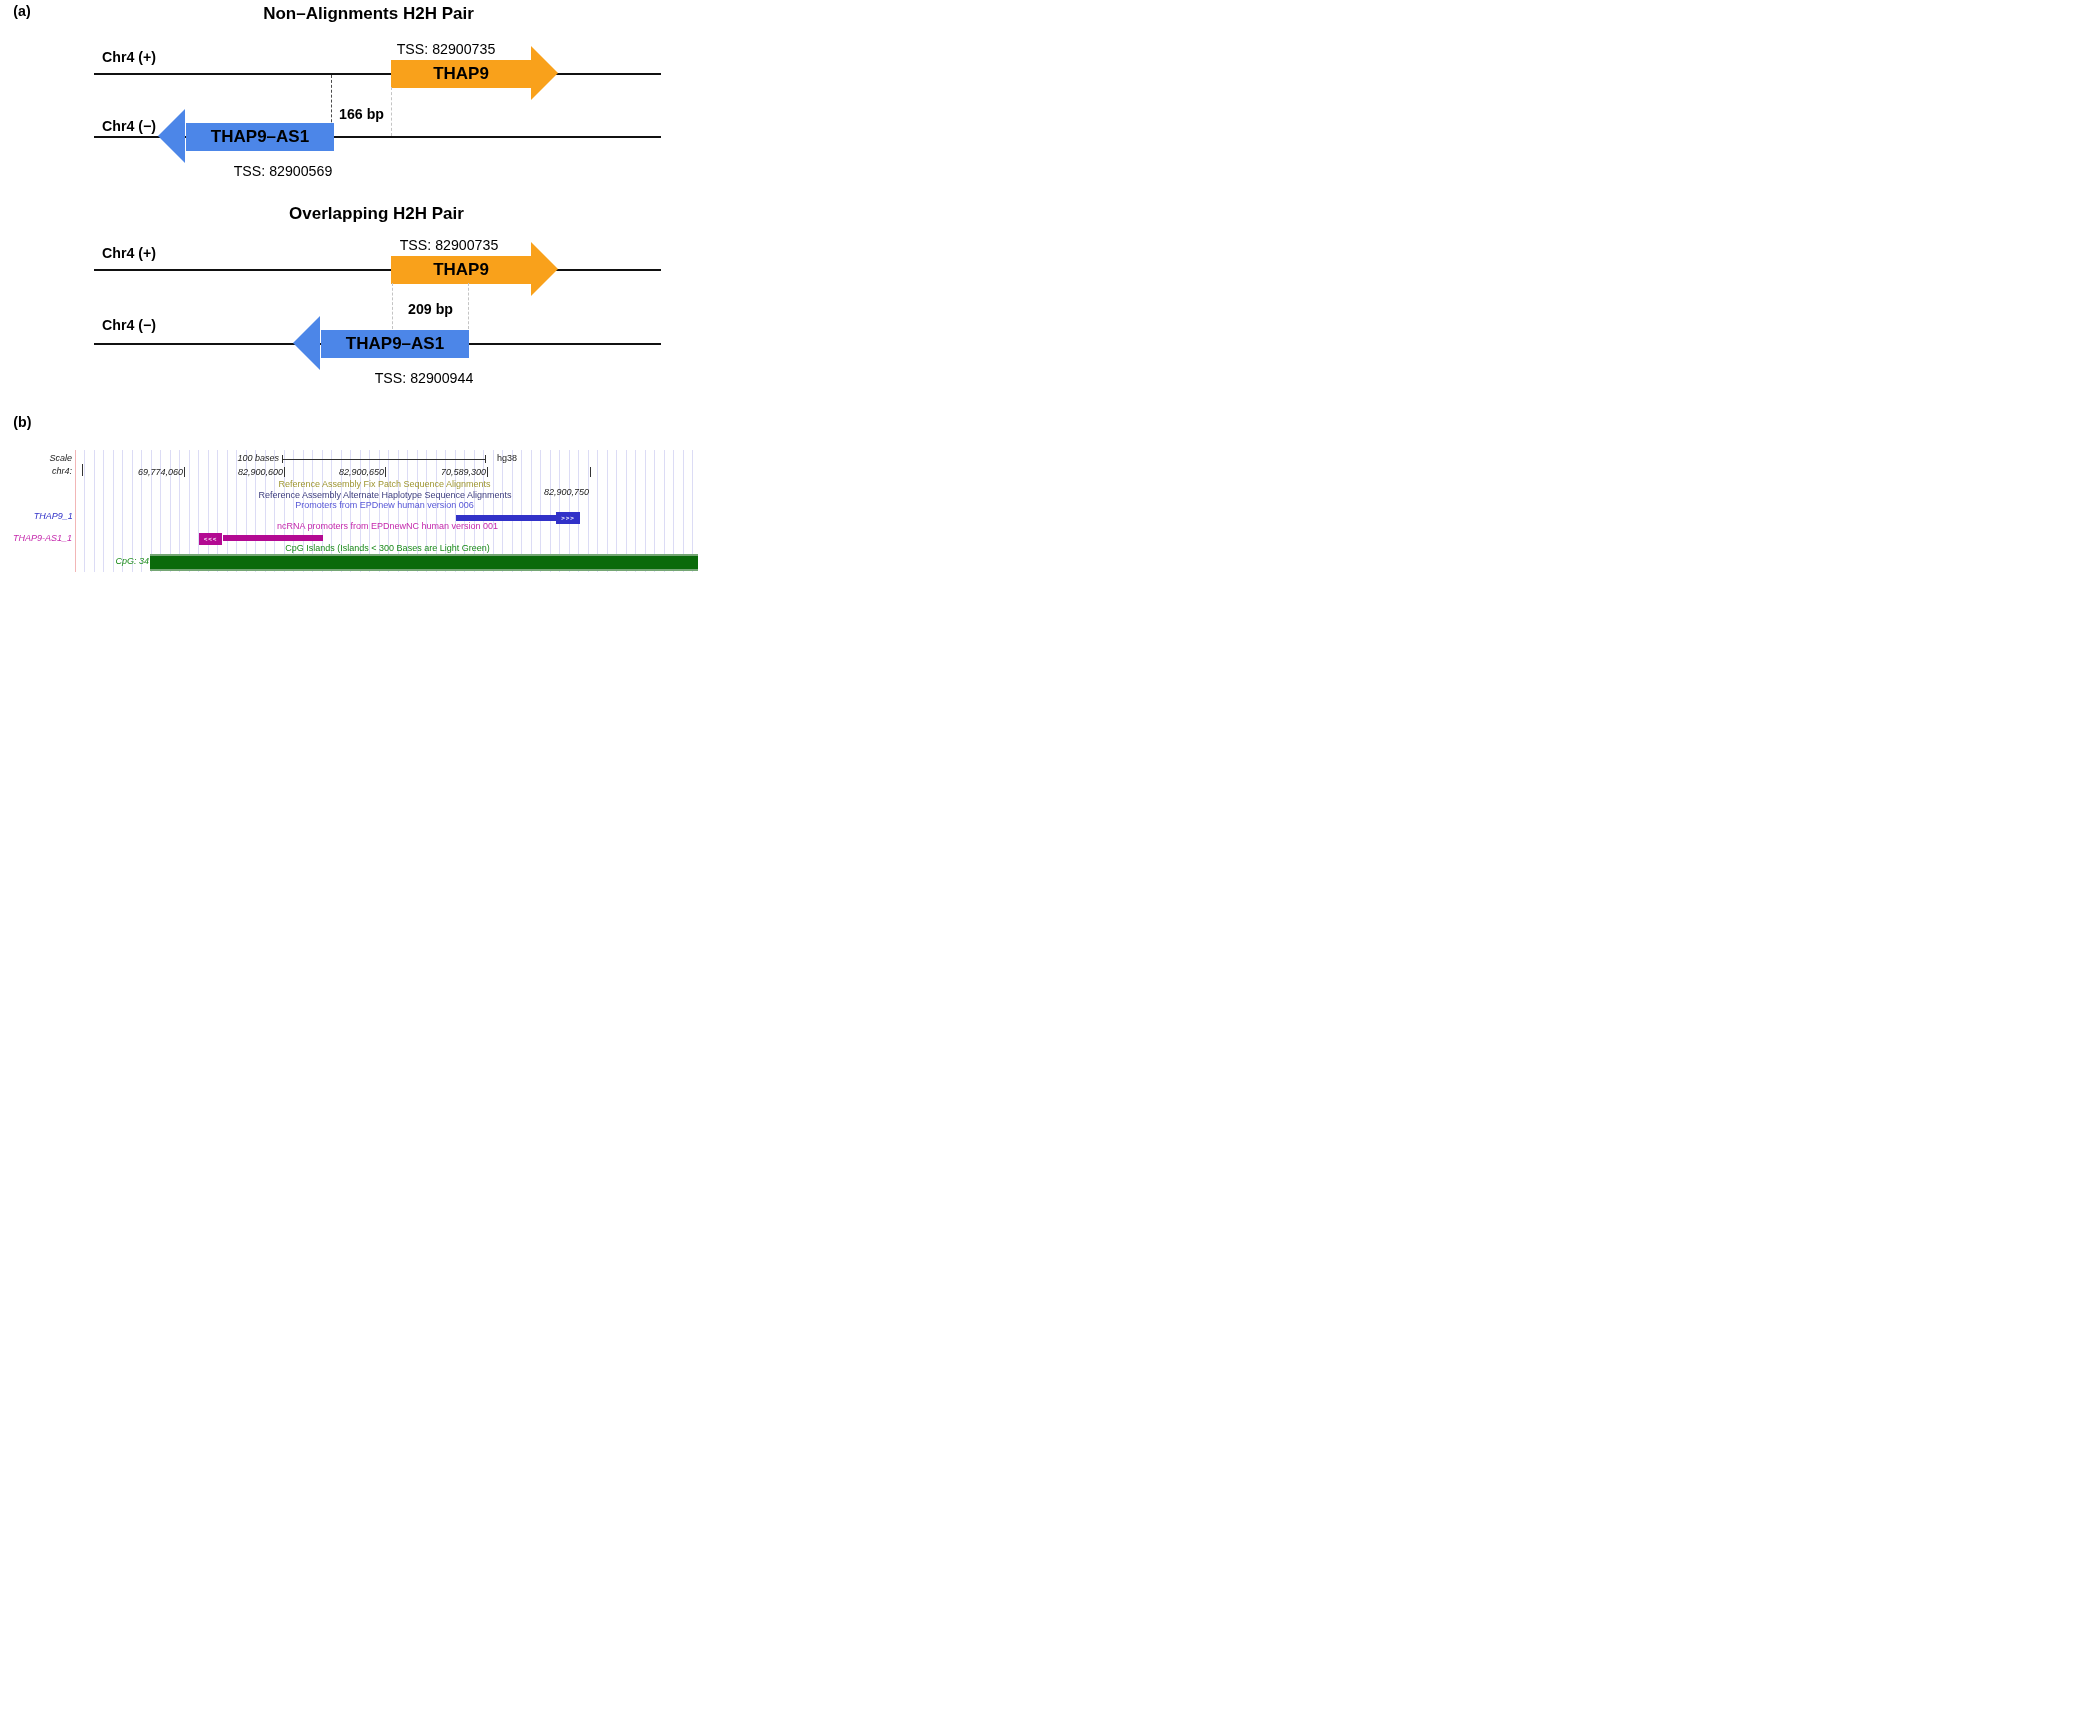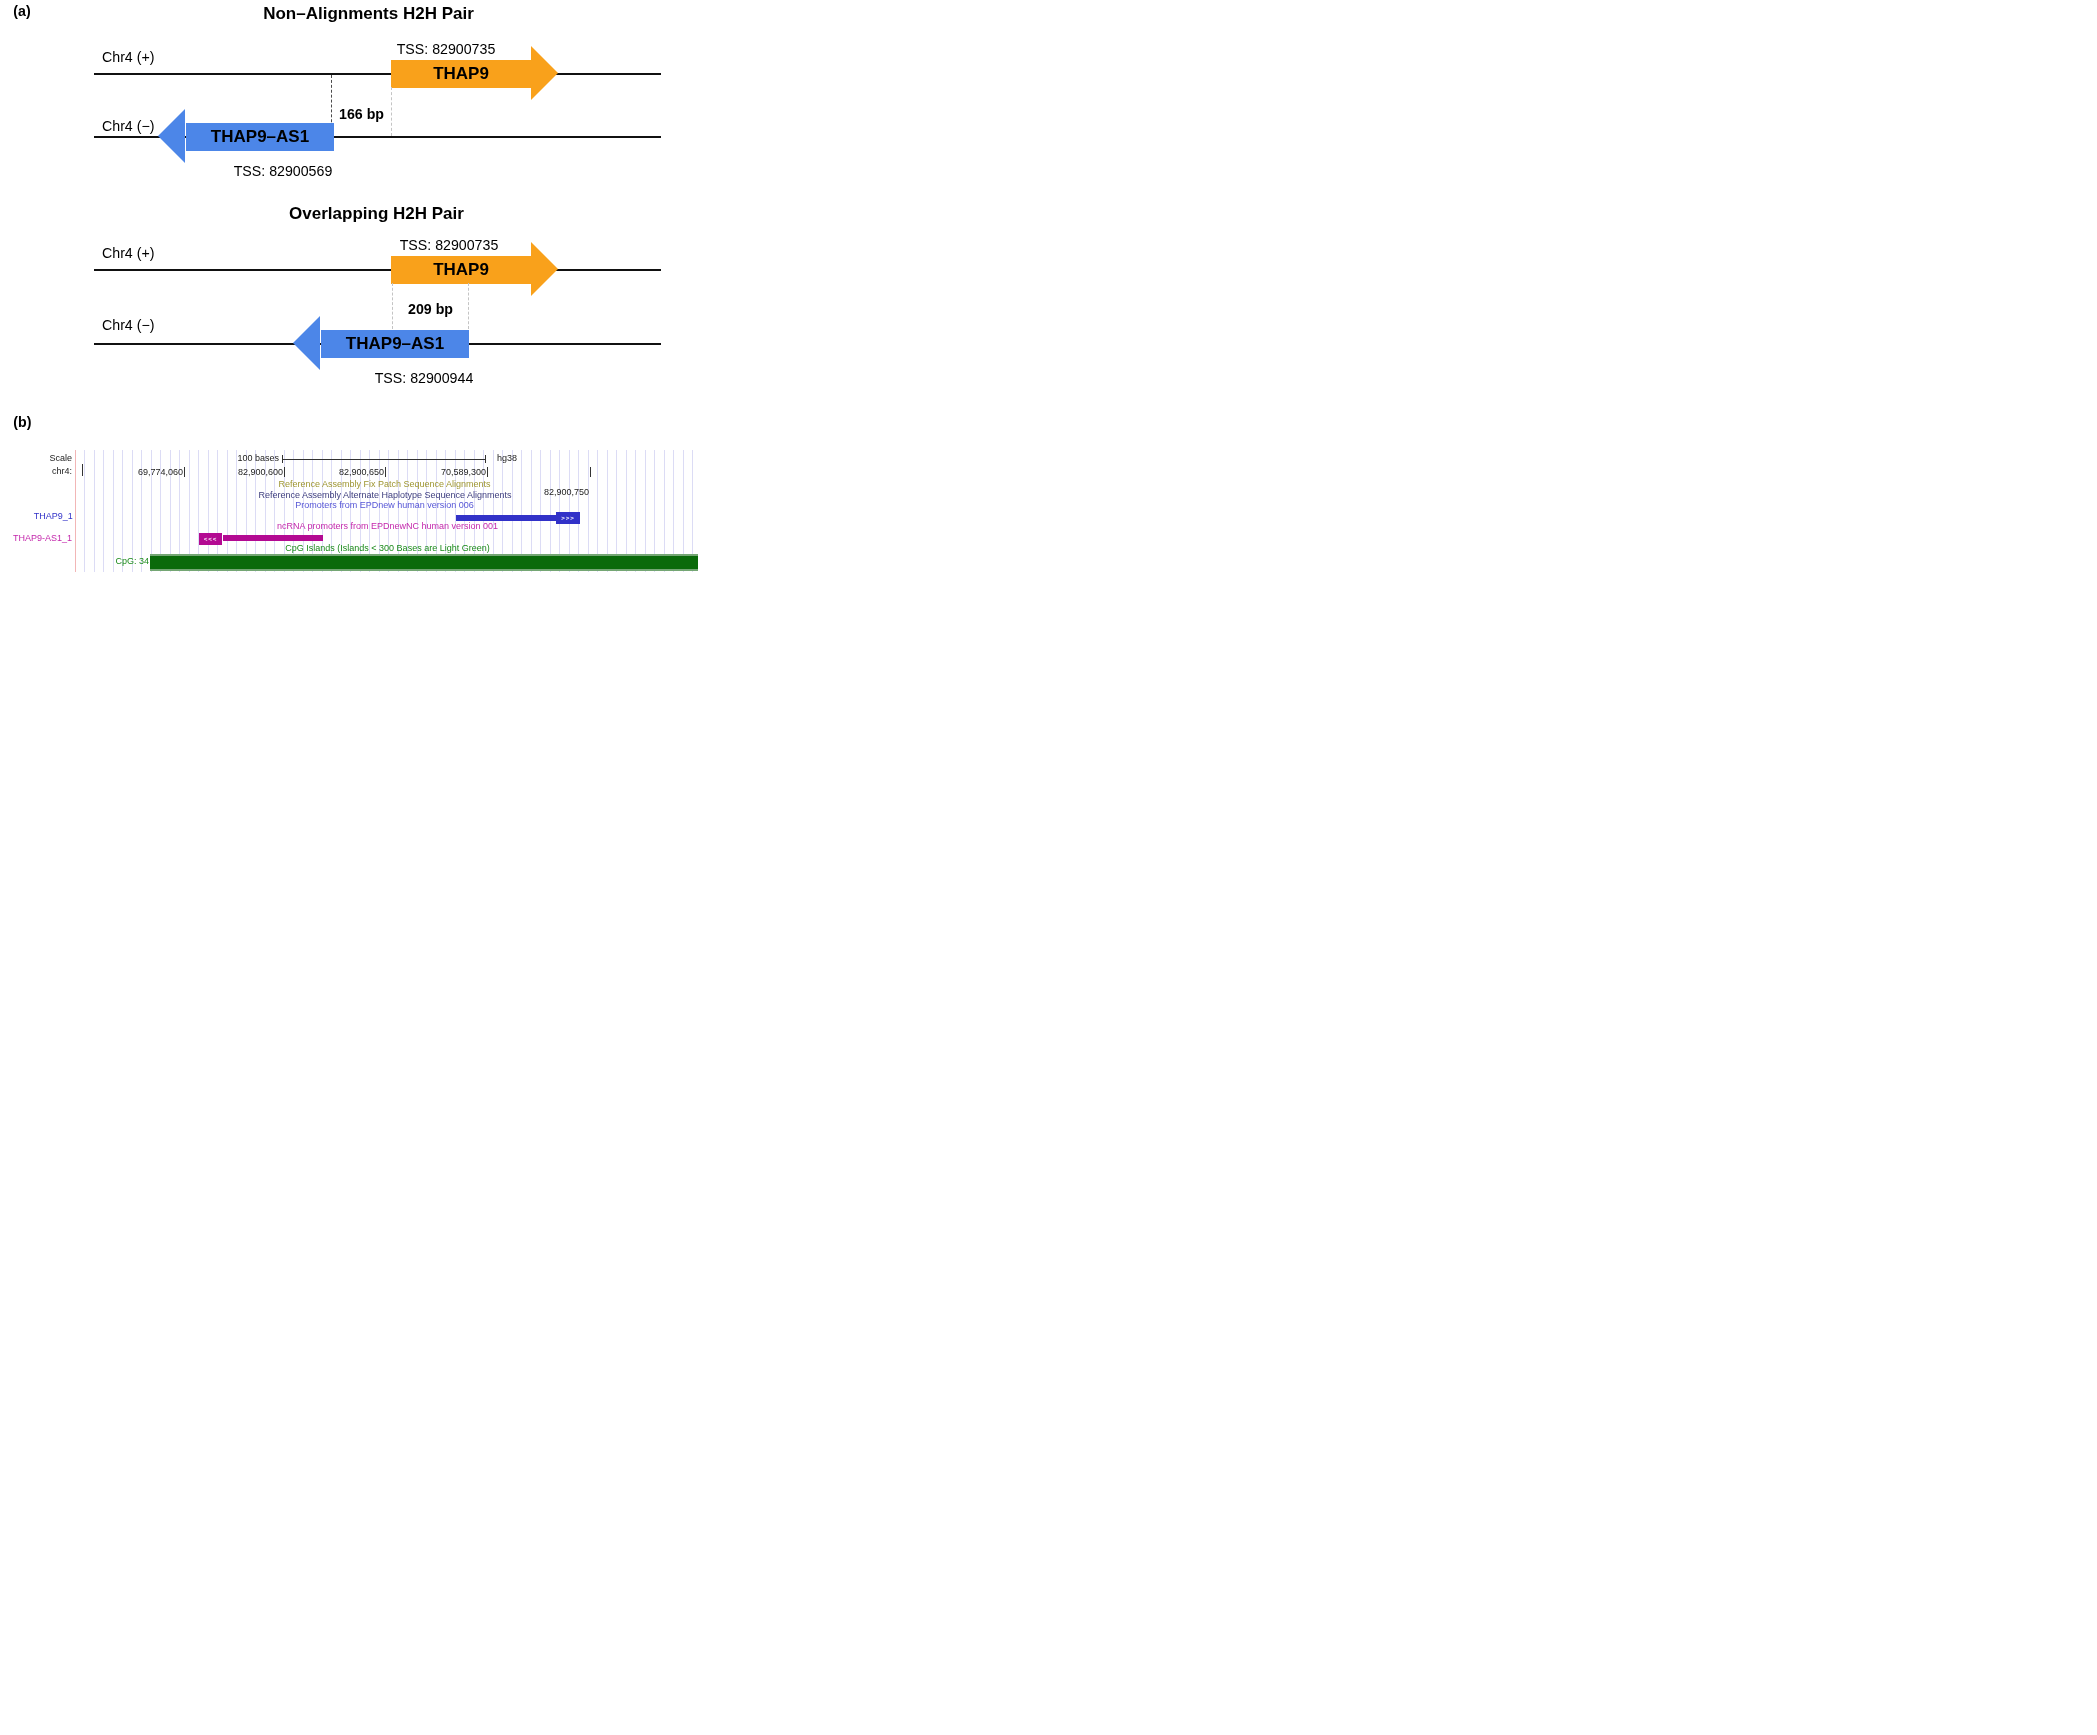--- a/index.html
+++ b/index.html
@@ -1,40 +1,40 @@
 <!DOCTYPE html>
 <html style="--pa-forward-arrow: #F9A11B; --pa-reverse-arrow: #4C86E8; --pb-fix-patch: #9F9632; --pb-alt-haplotype: #3E3E7E; --pb-epdnew: #5656D6; --pb-epdnew-bar: #3232C8; --pb-epdnew-nc: #C428AC; --pb-epdnew-nc-bar: #B30A92; --pb-cpg-text: #1A8A1A; --pb-cpg-bar: #0A6A0A; --pb-grid-line: #DCDCF5; --pb-marker-line: #F2B6B6;font-size:7.6px"><head>
 <meta charset="utf-8">
 <style>
   html,body{margin:0;padding:0;background:#ffffff;font-family:"Liberation Sans",sans-serif;}
   .fig{position:relative;width:699px;height:579px;background:#fff;overflow:hidden;}
   .abs{position:absolute;}
   .panel-label{font-size:14.2px;font-weight:bold;color:#000;}
   .title{font-size:17px;font-weight:bold;color:#000;text-align:center;}
-  .strand-label{font-size:14.2px;font-weight:normal;color:#000;}
+  .strand-label{font-size:14.2px;font-weight:bold;color:#000;}
   .tss{font-size:14.2px;color:#000;text-align:center;}
   .dist{font-size:14.2px;font-weight:bold;color:#000;text-align:center;}
   .gline{background:#111;height:2.4px;}
   .arrow-body{height:27.5px;display:flex;align-items:center;justify-content:center;}
   .arrow-body .gene-name{font-size:17px;font-weight:bold;color:#000;}
   .fwd-body{background:var(--pa-forward-arrow);}
   .rev-body{background:var(--pa-reverse-arrow);}
   .head-right{width:0;height:0;border-top:27.5px solid transparent;border-bottom:27.5px solid transparent;
               border-left:27.5px solid var(--pa-forward-arrow);}
   .head-left{width:0;height:0;border-top:27.5px solid transparent;border-bottom:27.5px solid transparent;
              border-right:27.5px solid var(--pa-reverse-arrow);}
   .dash-dark{width:0;border-left:1.4px dashed #4a4a4a;}
   .dash-light{width:0;border-left:1.4px dashed #c4c4c4;}
 
   
   .browser{left:47px;top:450px;width:652px;height:128px;font-size:9px;line-height:1;color:#222;}
   .grid{left:27.5px;top:0;width:624px;height:122px;
         background:repeating-linear-gradient(to right,var(--pb-grid-line) 0 0.9px,transparent 0.9px 9.5px);}
   .pinkline{left:27.5px;top:0;width:1.4px;height:122px;background:var(--pb-marker-line);}
-  .rlab{text-align:right;}
+  .rlab{text-align:right;font-style:italic;}
   .tick{width:0.9px;background:#333;}
   .scalebar{height:1.4px;background:#333;}
   .trackline{text-align:center;}
   .t-fix{color:var(--pb-fix-patch);}
   .t-alt{color:var(--pb-alt-haplotype);}
   .t-epd{color:var(--pb-epdnew);}
   .t-epdnc{color:var(--pb-epdnew-nc);}
   .t-cpg{color:var(--pb-cpg-text);}
   .bar-epd{background:var(--pb-epdnew-bar);}
   .bar-epdnc{background:var(--pb-epdnew-nc-bar);}

